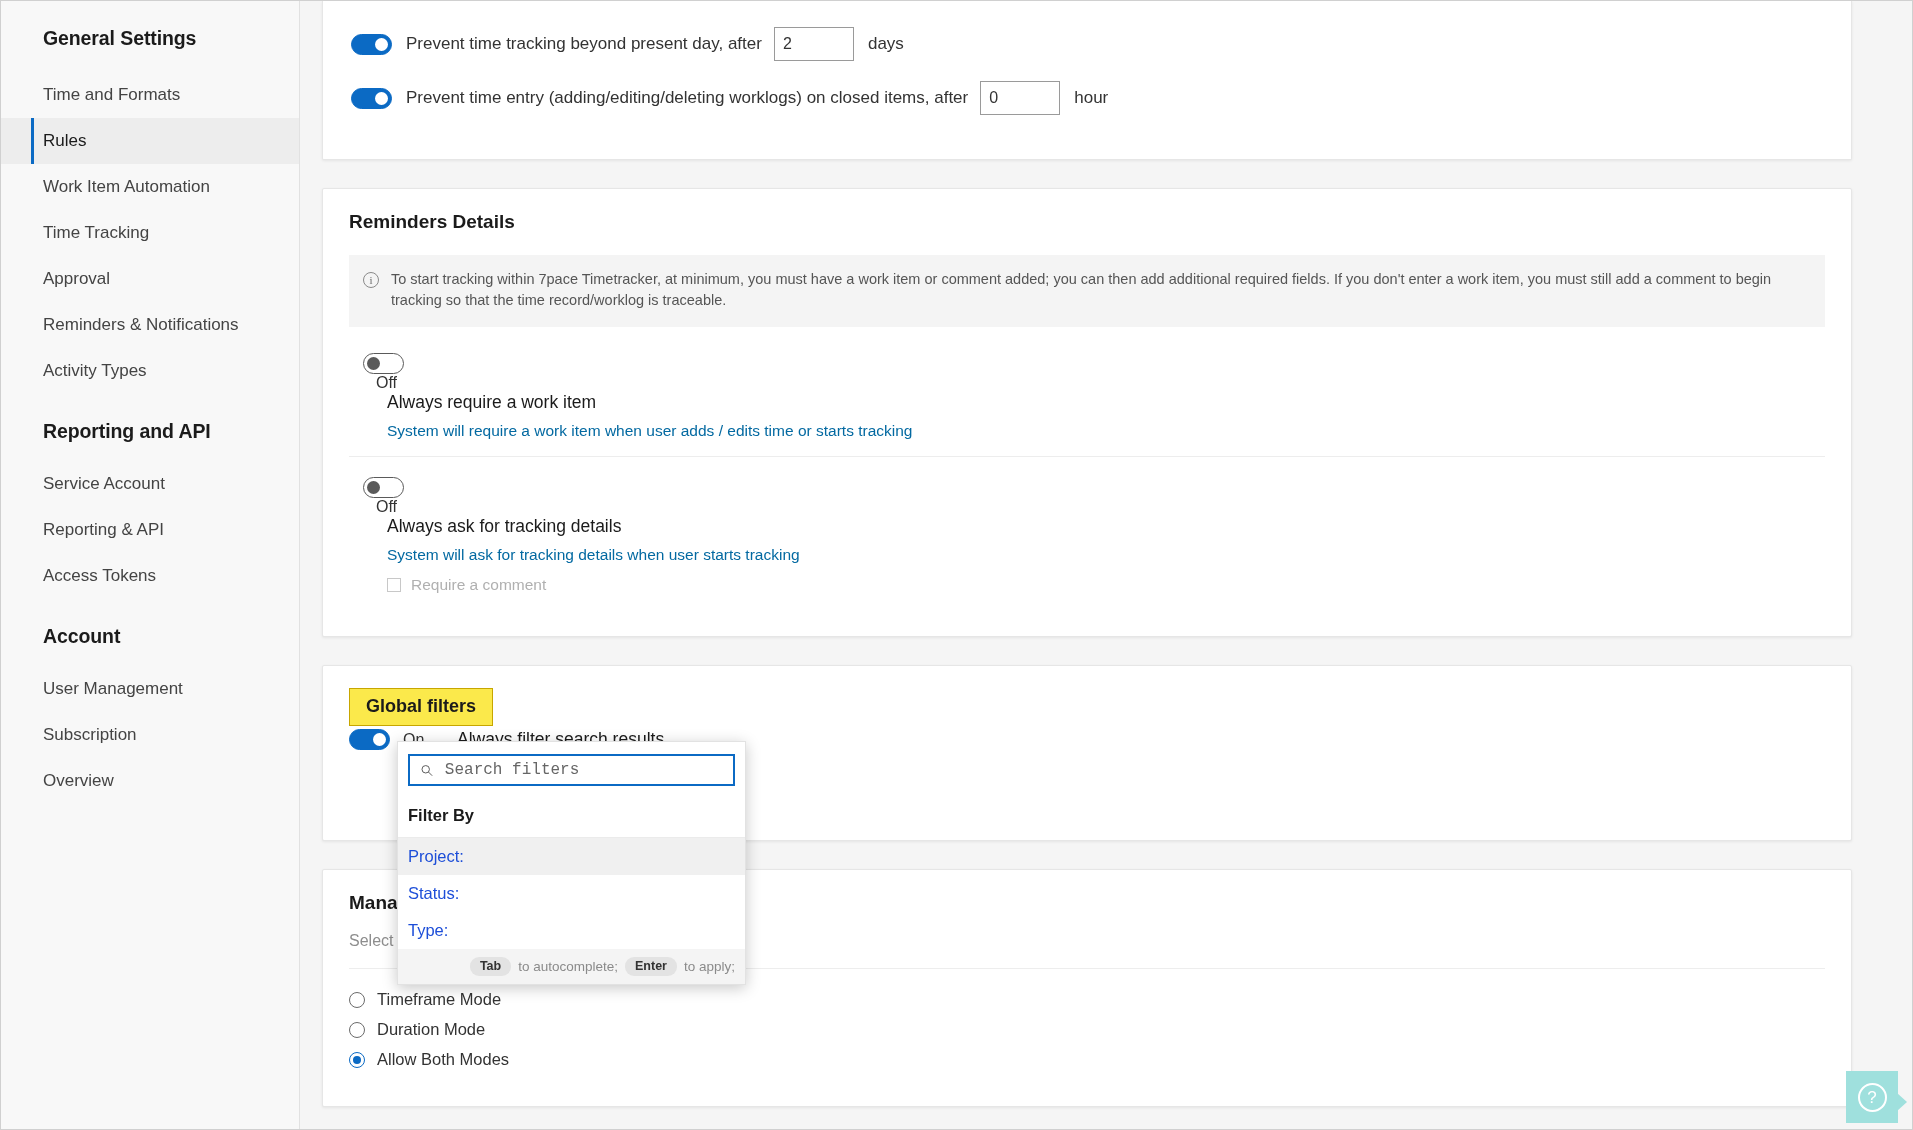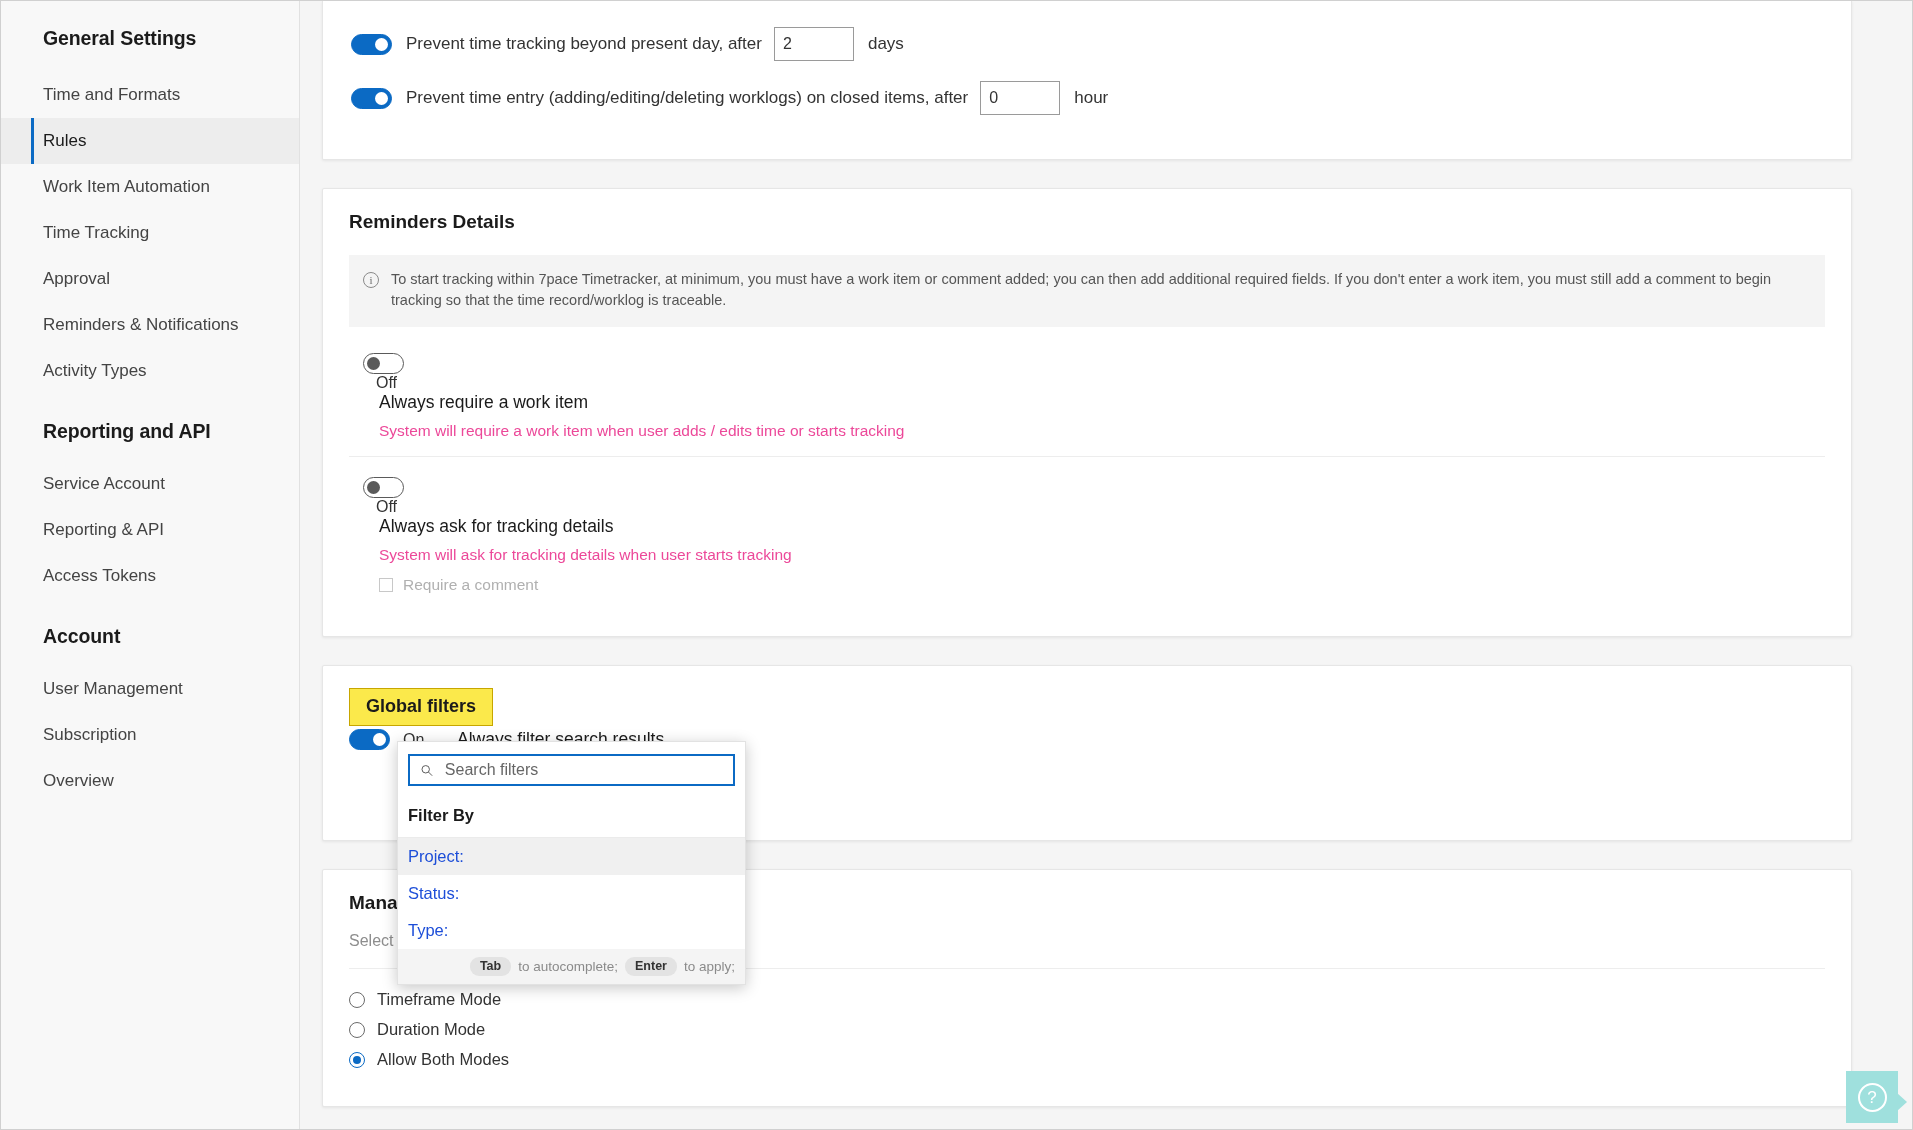--- a/index.html
+++ b/index.html
@@ -195,30 +195,30 @@
     color: #555555;
     line-height: 1.45;
   }
   .track-row {
     display: flex;
     padding: 20px 0 16px 14px;
     border-bottom: 1px solid #ededed;
     flex-direction: column;
   }
   .track-row:last-child { border-bottom: none; }
-  .track-texts { margin-left: 16px; }
+  .track-texts { margin-left: 24px; }
   .track-title {
     font-size: 17.5px;
     color: #1b1b1b;
     font-weight: 500;
     margin-bottom: 9px;
   }
   .track-desc {
     font-size: 15.5px;
-    color: #ec4899;
+    color: #0369a1;
   }
   .chk-row {
     display: flex;
     align-items: center;
     margin-top: 12px;
     gap: 10px;
   }
   .chk-box {
     width: 14px; height: 14px;
     border: 1px solid #c8c8c8;
@@ -333,21 +333,21 @@
     background: #fff;
     padding: 0 10px;
   }
   .dd-search-input {
     border: none;
     outline: none;
     font-size: 16px;
     color: #555;
     background: transparent;
     width: 100%;
-    font-family: Liberation Sans, sans-serif;
+    font-family: Liberation Mono, monospace;
   }
   .dd-search-input::placeholder { color: #666666; }
   .dd-filter-by {
     font-size: 16.5px;
     font-weight: bold;
     color: #1b1b1b;
     padding: 10px 0 12px 10px;
     border-bottom: 1px solid #ebebeb;
   }
   .dd-item {

